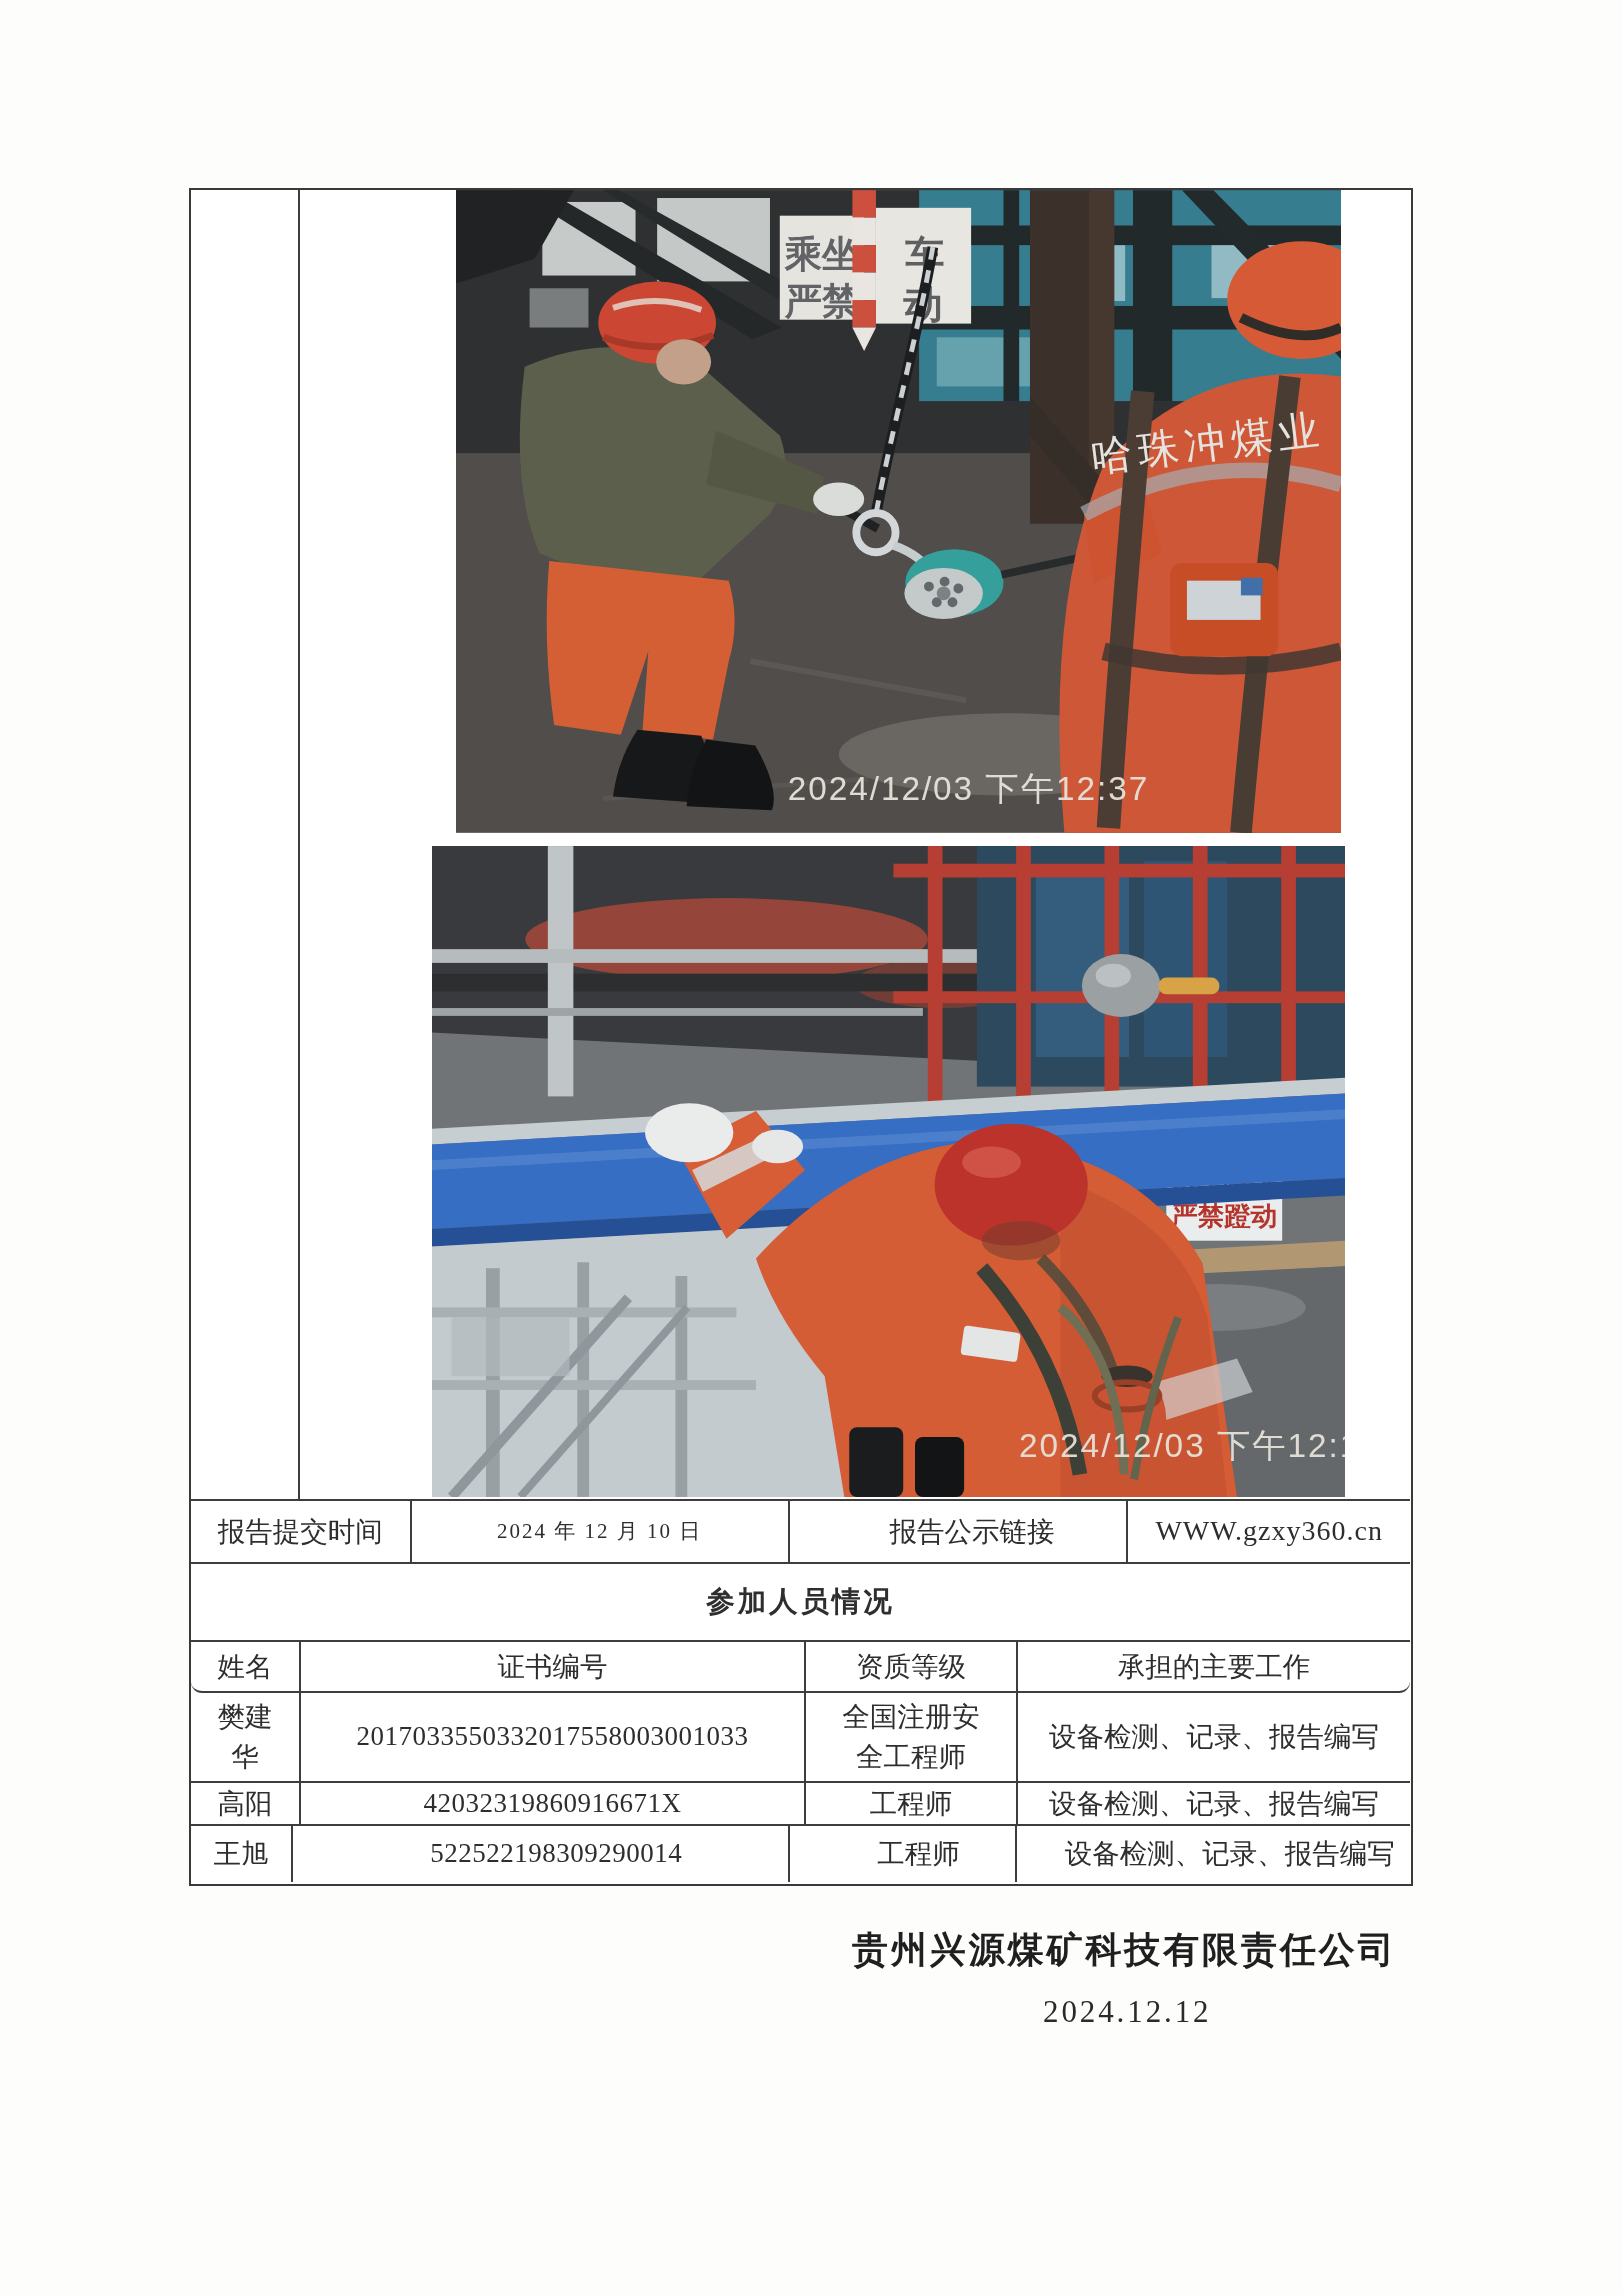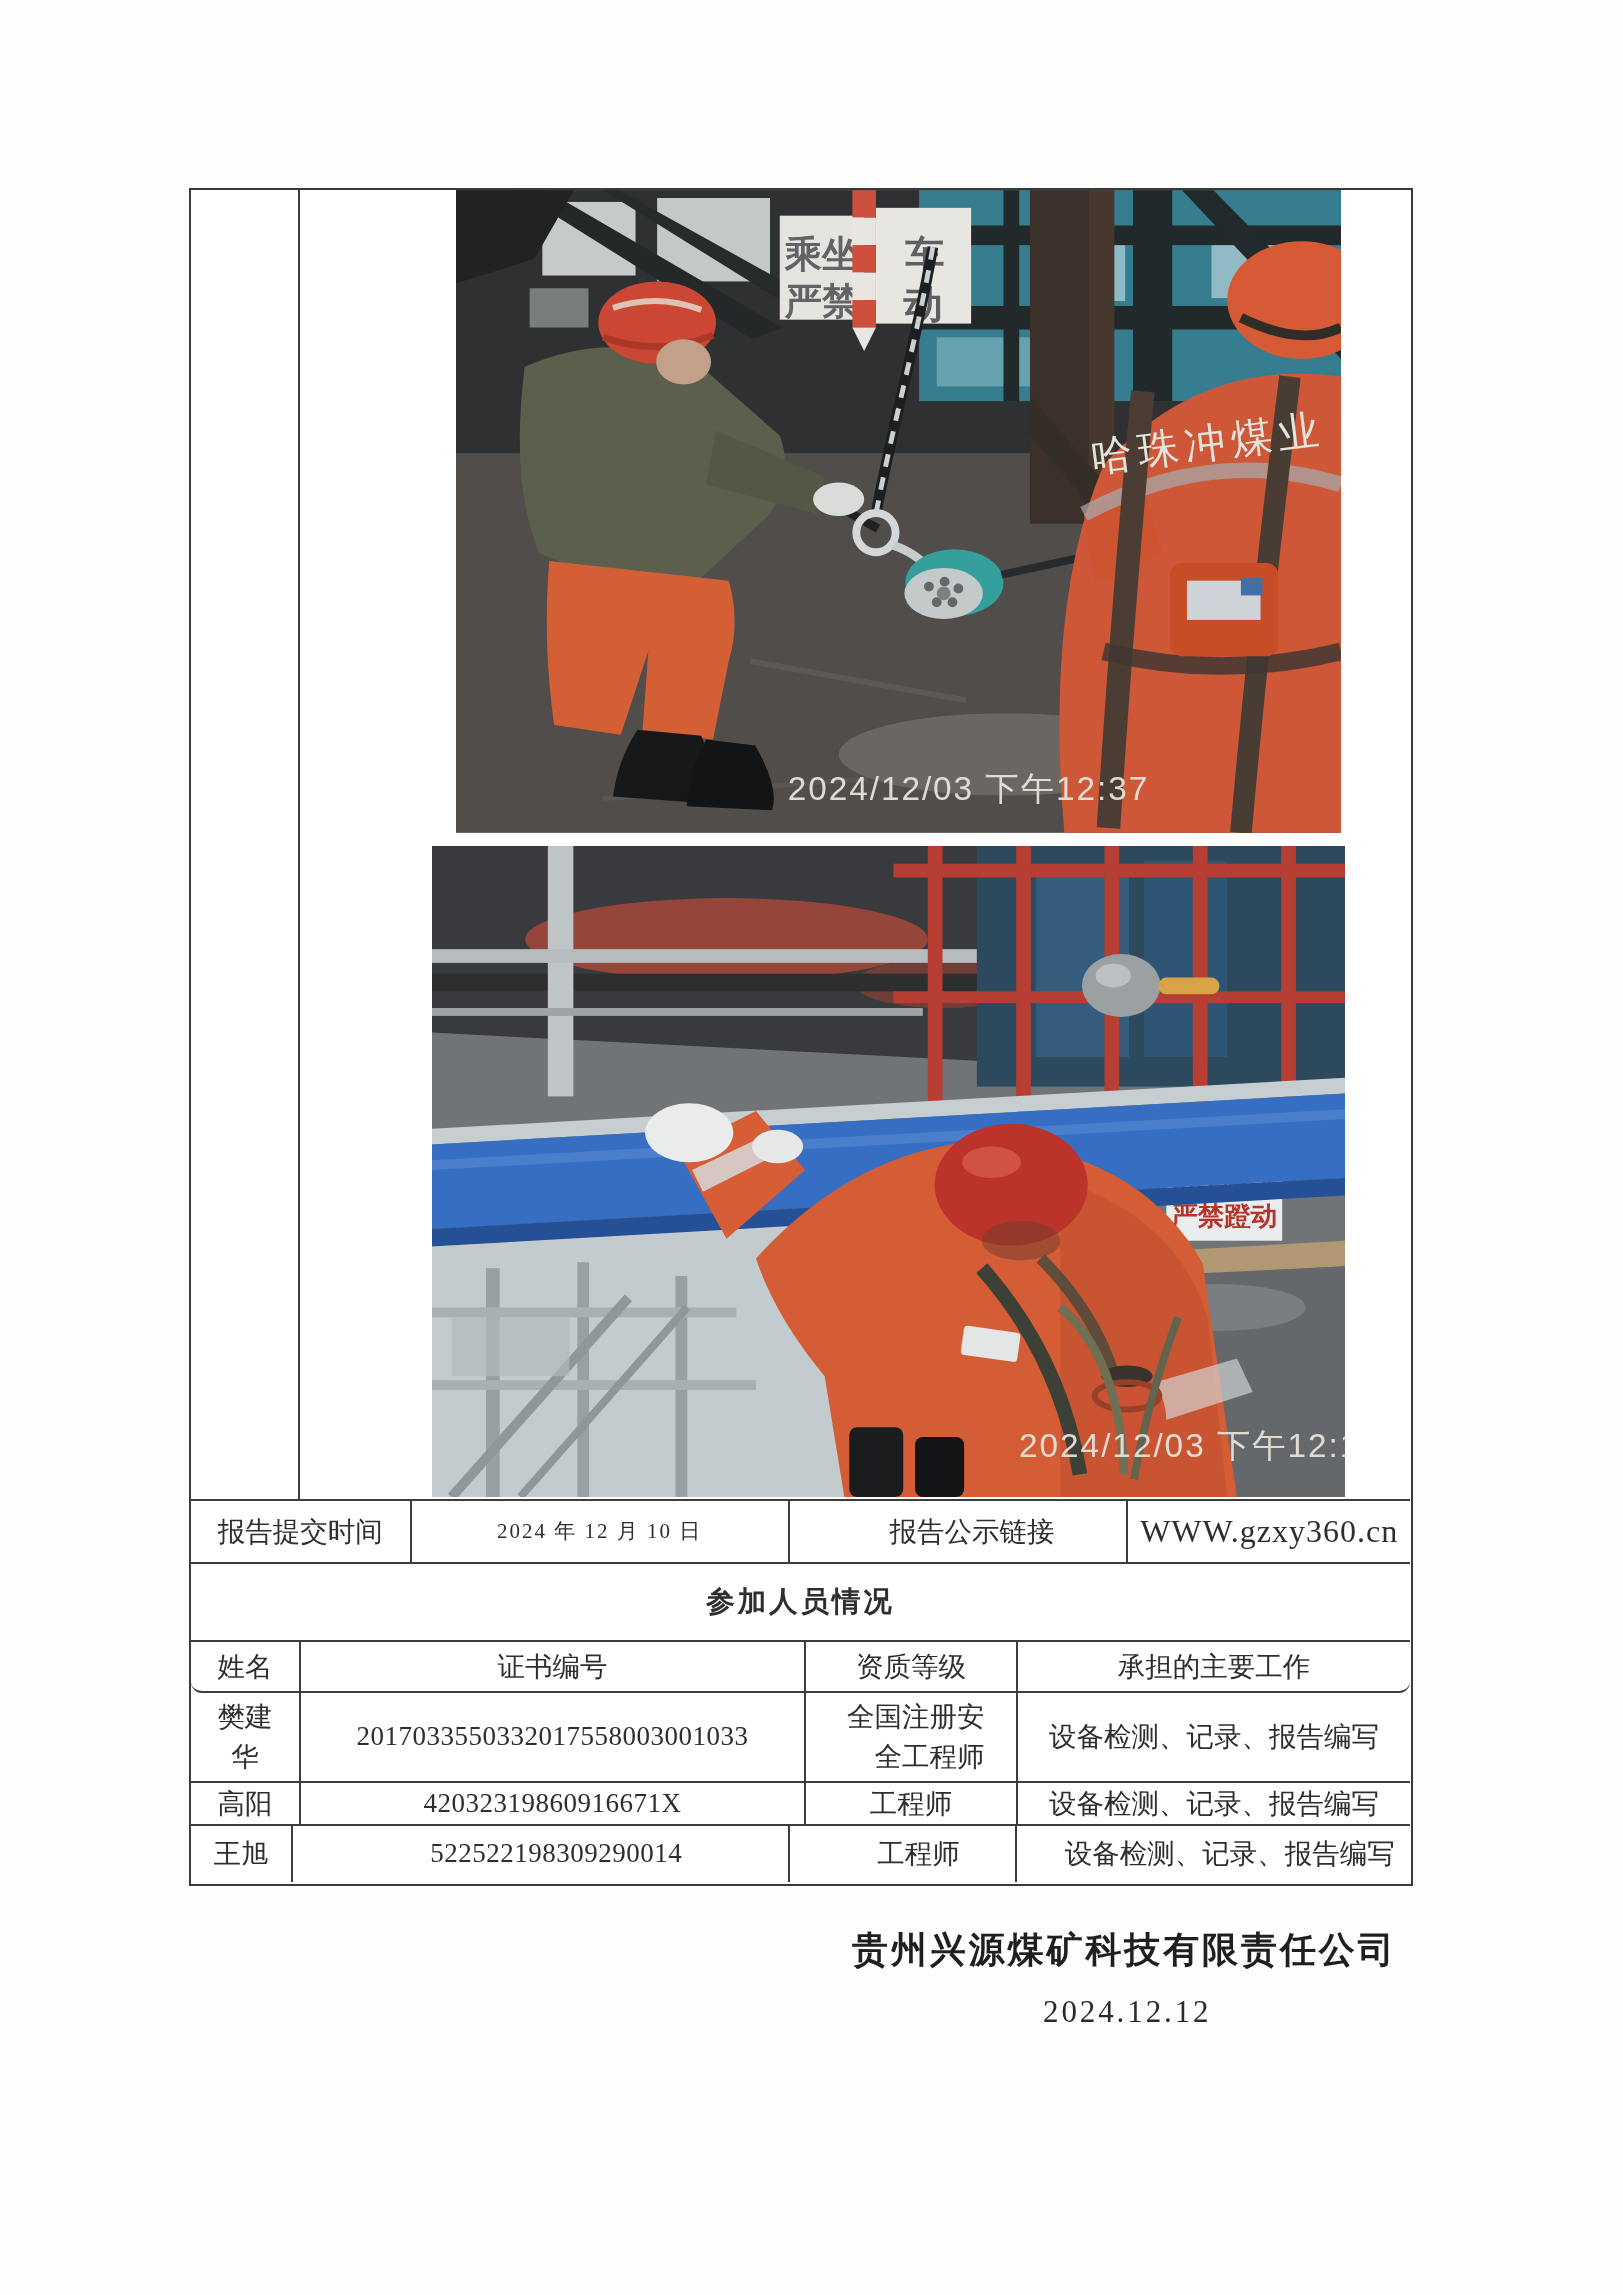--- a/index.html
+++ b/index.html
@@ -15,25 +15,25 @@
   .row-photo{height:1311px;}
   .row-info{height:63px;}
   .row-section{height:78px;}
   .row-head{height:51px;border-radius:11px;}
   .row-p0{height:90px;}
   .row-p1{height:43px;}
   .row-p2{height:56px;}
   .pc-left{width:109px;}
   .pc-main{width:1110px;position:relative;padding:0;display:block;}
   .ci1{width:230px;} .ci2{width:395px;font-size:21px;letter-spacing:2px;}
-  .ci3{width:324px;margin-left:28px;} .ci4{width:294px;font-size:32px;font-family:"Liberation Serif",serif;letter-spacing:1px;}
+  .ci3{width:324px;margin-left:28px;} .ci4{width:294px;font-size:28px;font-family:"Liberation Serif",serif;letter-spacing:1px;}
   .cp1{width:110px;} .cp2{width:505px;} .cp3{width:212px;} .cp4{width:392px;}
   .section-cell{width:1219px;font-size:28.5px;letter-spacing:2.9px;font-weight:600;}
   .cert{font-size:27px;letter-spacing:0.5px;}
-  .lvl-span{display:inline-block;max-width:147px;text-align:right;}
+  .lvl-span{display:inline-block;max-width:147px;}
   .name-span{display:inline-block;max-width:65px;}
   .photo{position:absolute;display:block;filter:blur(0.5px) saturate(.92) contrast(.97);}
   .photo text{font-family:"Liberation Sans","DejaVu Sans",sans-serif;}
   #photo1{left:156px;top:0px;}
   #photo2{left:132px;top:656px;}
   .company{position:absolute;left:852px;top:1926px;font-size:36px;font-weight:bold;
            font-family:"Liberation Sans","DejaVu Sans",sans-serif;letter-spacing:2.9px;color:#1f1f1f;}
   .docdate{position:absolute;left:1043px;top:1994px;font-size:31px;letter-spacing:2.9px;color:#2a2a2a;}
 </style>
 </head>

